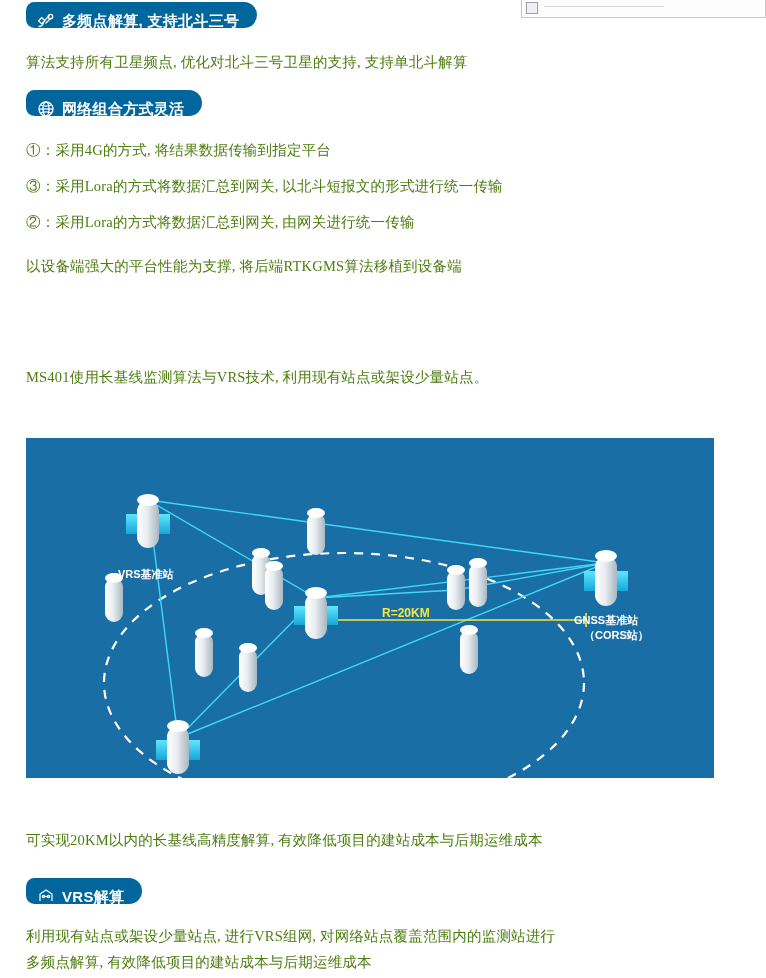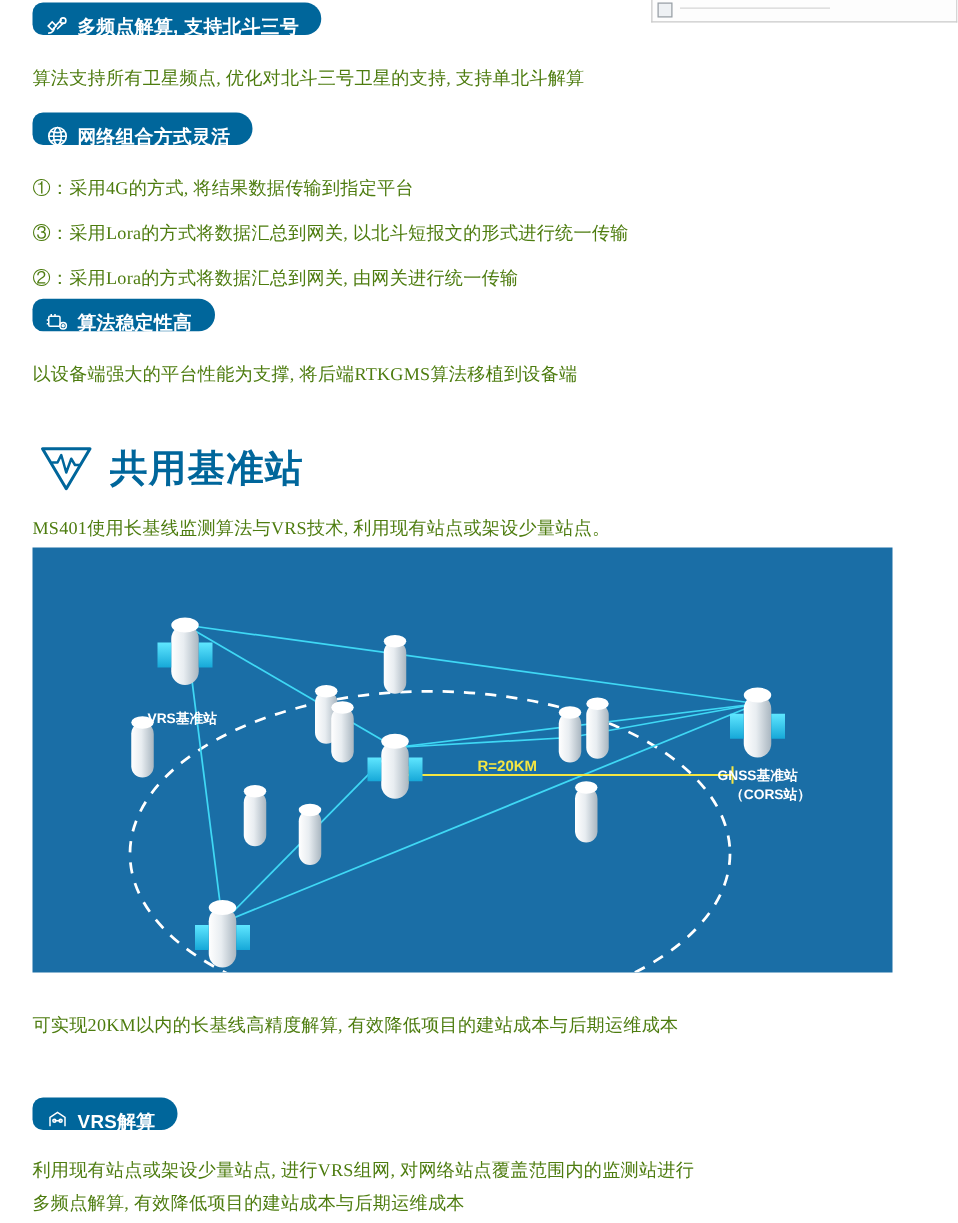--- a/index.html
+++ b/index.html
@@ -121,21 +121,21 @@
     top: 438px;
     width: 688px;
     height: 340px;
     background: #1a6ea6;
     overflow: hidden;
   }
   .diagram svg { display: block; }
 
   
   #block-longbase { top: 800px; }
-  #block-longbase .body-text { margin-top: 8px; }
+  #block-longbase .body-text { margin-top: 27px; }
 
   #block-vrs { top: 878px; }
   #block-vrs .body-text { margin-top: 12px; }
 </style>
 </head>
 <body>
 
 <div class="top-fragment">
   <div class="tf-box"></div>
   <div class="tf-line"></div>
@@ -175,51 +175,24 @@
     <span>网络组合方式灵活</span>
   </div>
   <div class="net-list body-text">
     <div>①：采用4G的方式, 将结果数据传输到指定平台</div>
     <div>③：采用Lora的方式将数据汇总到网关, 以北斗短报文的形式进行统一传输</div>
     <div>②：采用Lora的方式将数据汇总到网关, 由网关进行统一传输</div>
   </div>
 </div>
 
 <div class="section" id="block-stable">
-  <div class="pill">
-    <span class="pill-ico">
-      <svg width="20" height="20" viewBox="0 0 20 20">
-        <g stroke="#ffffff" stroke-width="1.2" fill="none">
-          <rect x="3" y="5" width="9" height="8" rx="1"></rect>
-          <line x1="5" y1="5" x2="5" y2="3.2"></line>
-          <line x1="8" y1="5" x2="8" y2="3.2"></line>
-          <line x1="3" y1="8" x2="1.4" y2="8"></line>
-          <line x1="3" y1="11" x2="1.4" y2="11"></line>
-          <circle cx="14.5" cy="12.5" r="2.6"></circle>
-          <circle cx="14.5" cy="12.5" r="0.8"></circle>
-        </g>
-      </svg>
-    </span>
-    <span>算法稳定性高</span>
-  </div>
   <div class="body-text">以设备端强大的平台性能为支撑, 将后端RTKGMS算法移植到设备端</div>
 </div>
 
 <div class="section" id="block-shared">
-  <div class="big-head">
-    <span class="big-ico">
-      <svg width="50" height="44" viewBox="0 0 50 44">
-        <g stroke="#00669b" stroke-width="2.4" fill="none" stroke-linejoin="round" stroke-linecap="round">
-          <path d="M6 6 H44 L25 38 Z"></path>
-          <polyline points="14,17 18,17 21,11 25,25 29,14 32,19 36,19" stroke-width="2"></polyline>
-        </g>
-      </svg>
-    </span>
-    <span class="big-title">共用基准站</span>
-  </div>
   <div class="body-text">MS401使用长基线监测算法与VRS技术, 利用现有站点或架设少量站点。</div>
 </div>
 
 <div class="diagram">
   <svg width="688" height="340" viewBox="0 0 688 340">
     <defs>
       <linearGradient id="gpole" x1="0" y1="0" x2="1" y2="0">
         <stop offset="0%" stop-color="#ffffff"></stop>
         <stop offset="45%" stop-color="#e8edf1"></stop>
         <stop offset="100%" stop-color="#a9b6c0"></stop>

